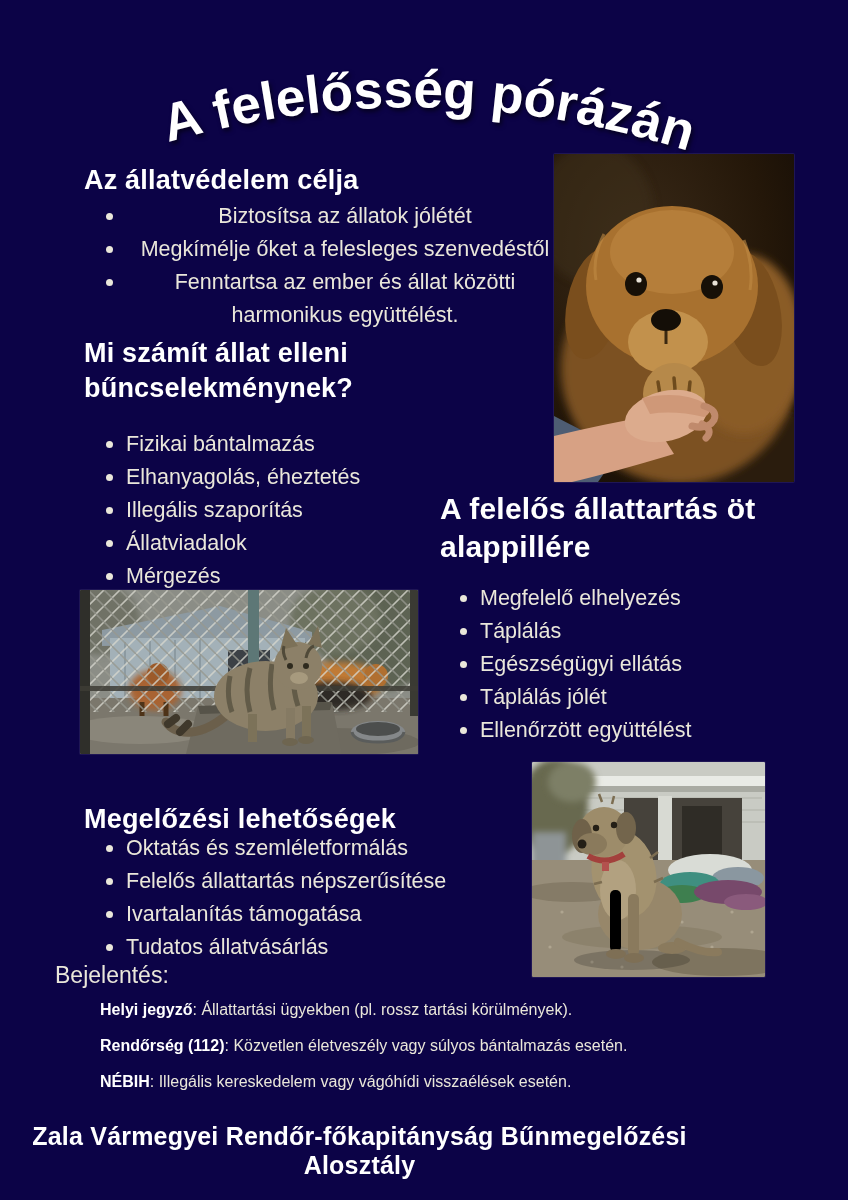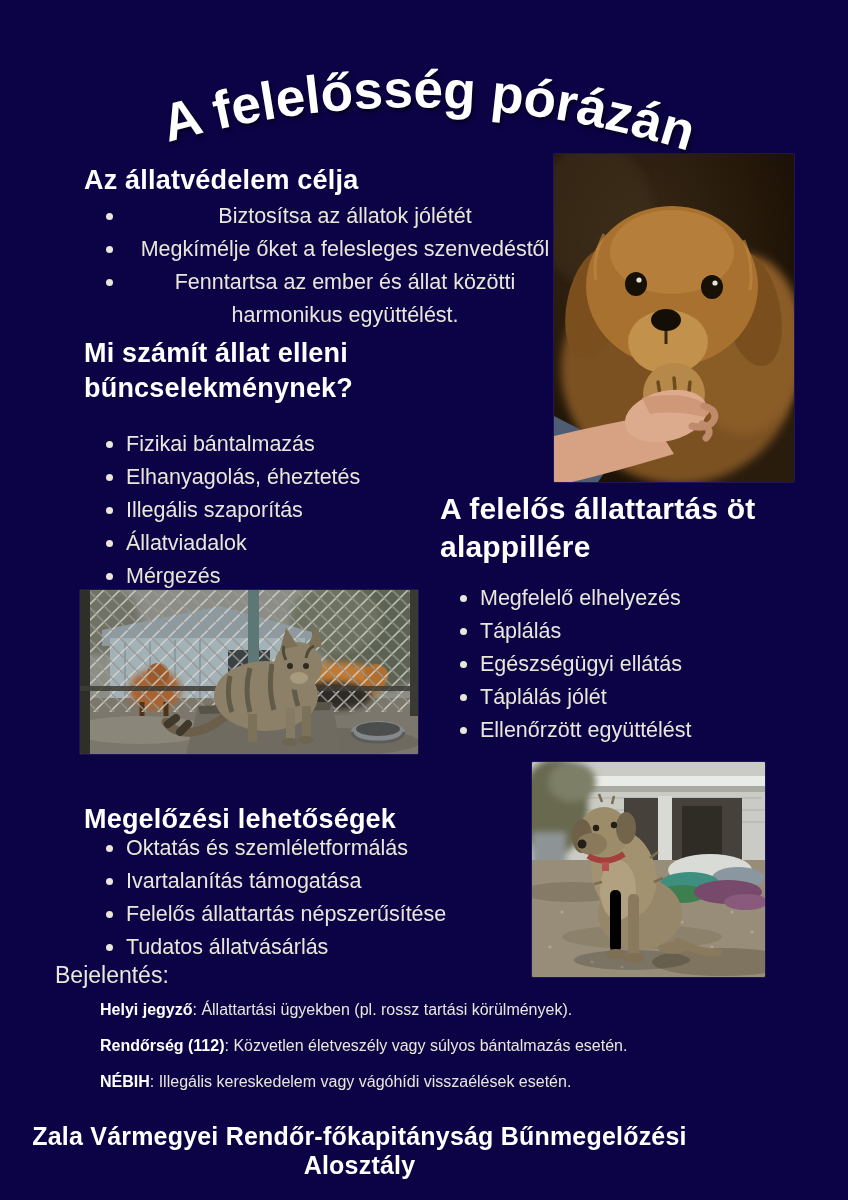--- a/index.html
+++ b/index.html
@@ -180,22 +180,22 @@
   <ellipse cx="226" cy="150" rx="8" ry="4" fill="#6e6550"></ellipse>
 
   <ellipse cx="298" cy="142" rx="27" ry="11" fill="#85888a"></ellipse>
   <ellipse cx="298" cy="139" rx="22" ry="7" fill="#4c4e4d"></ellipse>
   <path d="M272 142 q2 10 26 10 q24 0 26 -10" stroke="#5a5c5b" stroke-width="3" fill="none"></path>
 </svg>
 
 <div class="abs heading" style="left:84px;top:778px;margin-top:24px;">Megelőzési lehetőségek</div>
 <ul class="abs bullets" style="left:102px;top:832px;width:430px;">
     <li>Oktatás és szemléletformálás</li>
+    <li>Felelős állattartás népszerűsítése</li>
     <li>Ivartalanítás támogatása</li>
-    <li>Felelős állattartás népszerűsítése</li>
     <li>Tudatos állatvásárlás</li>
   </ul>
 
 <svg class="abs photo" style="left:532px;top:762px;" width="233" height="215" viewBox="0 0 233 215" role="img">
   <defs>
     <filter id="soft3" x="-20%" y="-20%" width="140%" height="140%">
         <feGaussianBlur stdDeviation="3"></feGaussianBlur>
       </filter>
   </defs>
 

